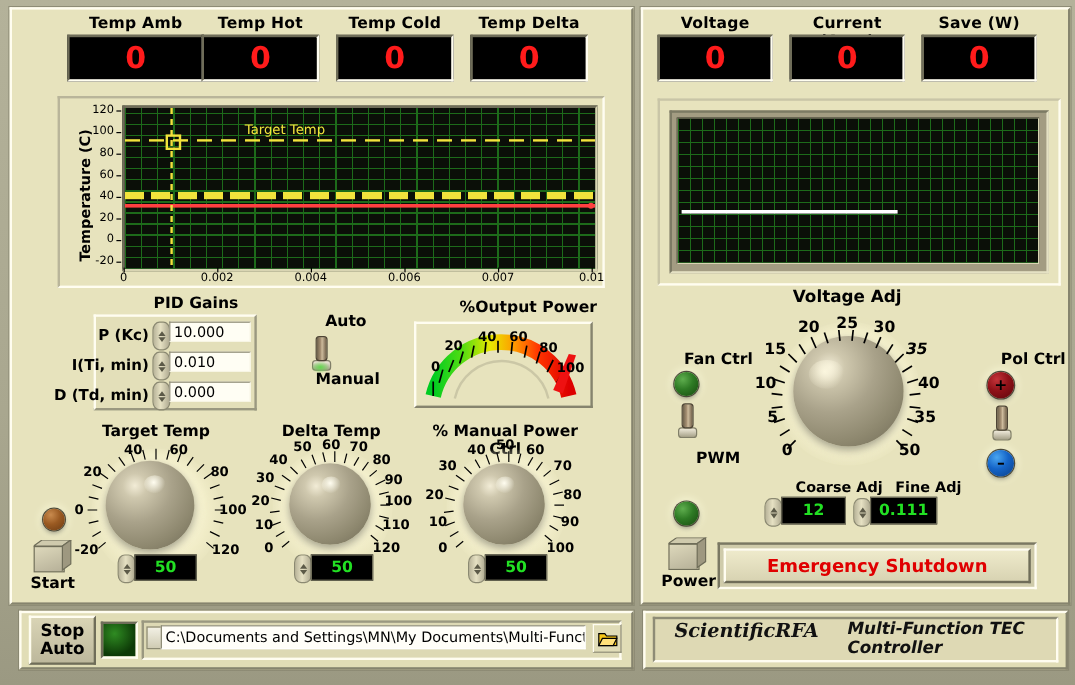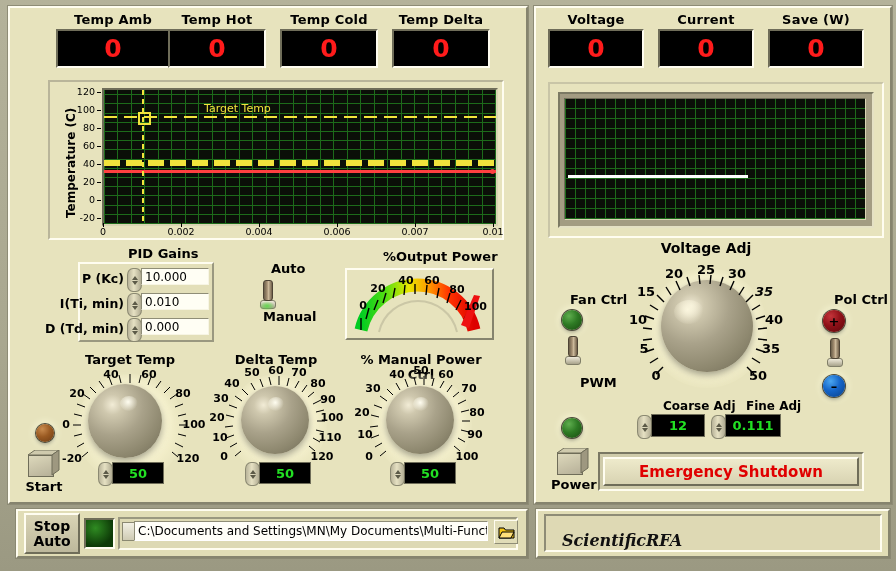--- a/index.html
+++ b/index.html
@@ -127,21 +127,21 @@
      border:1px solid;border-color:#fffdf0 #8f8d77 #8f8d77 #fffdf0;
      display:flex;align-items:center;justify-content:center;}
   .emerg{position:absolute;background:linear-gradient(180deg,#eeeacb,#d8d3b2);
      border:2px solid;border-color:#fffdf0 #6f6d59 #6f6d59 #fffdf0;
      display:flex;align-items:center;justify-content:center;
      color:#e00000;font-size:15px;font-weight:bold;}
   .emerg-out{position:absolute;background:#cfcbaa;
      border:2px solid;border-color:#7a7863 #fffdf0 #fffdf0 #7a7863;}
   .brandbar{position:absolute;background:#ded9b4;
      border:2px solid;border-color:#8e8c76 #fffdf0 #fffdf0 #8e8c76;
-     display:flex;align-items:flex-end;}
+     display:flex;align-items:flex-start;}
   .brand1{font-family:"DejaVu Serif","Liberation Serif",serif;
      font-style:italic;font-weight:bold;font-size:16px;color:#111;}
   .brand2{font-family:"DejaVu Sans","Liberation Sans",sans-serif;
      font-style:italic;font-weight:bold;font-size:14px;color:#111;}
 </style>
 </head>
 <body>
 
 <div class="app">
 
@@ -626,15 +626,16 @@
   <div class="folder-btn" style="left:494px;top:520px;width:22px;height:22px;">
     <svg width="17" height="13" viewBox="0 0 17 13">
       <path d="M1 2 L6 2 L7.5 4 L16 4 L16 12 L1 12 Z" fill="#f5c518" stroke="#000" stroke-width="1"></path>
       <path d="M1 12 L4 6 L16 6 L13 12 Z" fill="#ffe07a" stroke="#000" stroke-width="1"></path>
     </svg>
   </div>
 
   <div class="bbar" style="left:536px;top:509px;width:350px;height:45px;"></div>
   <div class="brandbar" style="left:544px;top:514px;width:334px;height:34px;">
     <span class="brand1" style="margin-left:16px;">ScientificRFA</span>
+    <span class="brand2" style="margin-left:24px;">Multi-Function TEC Controller</span>
   </div>
 
 </div>
 
 </body></html>

